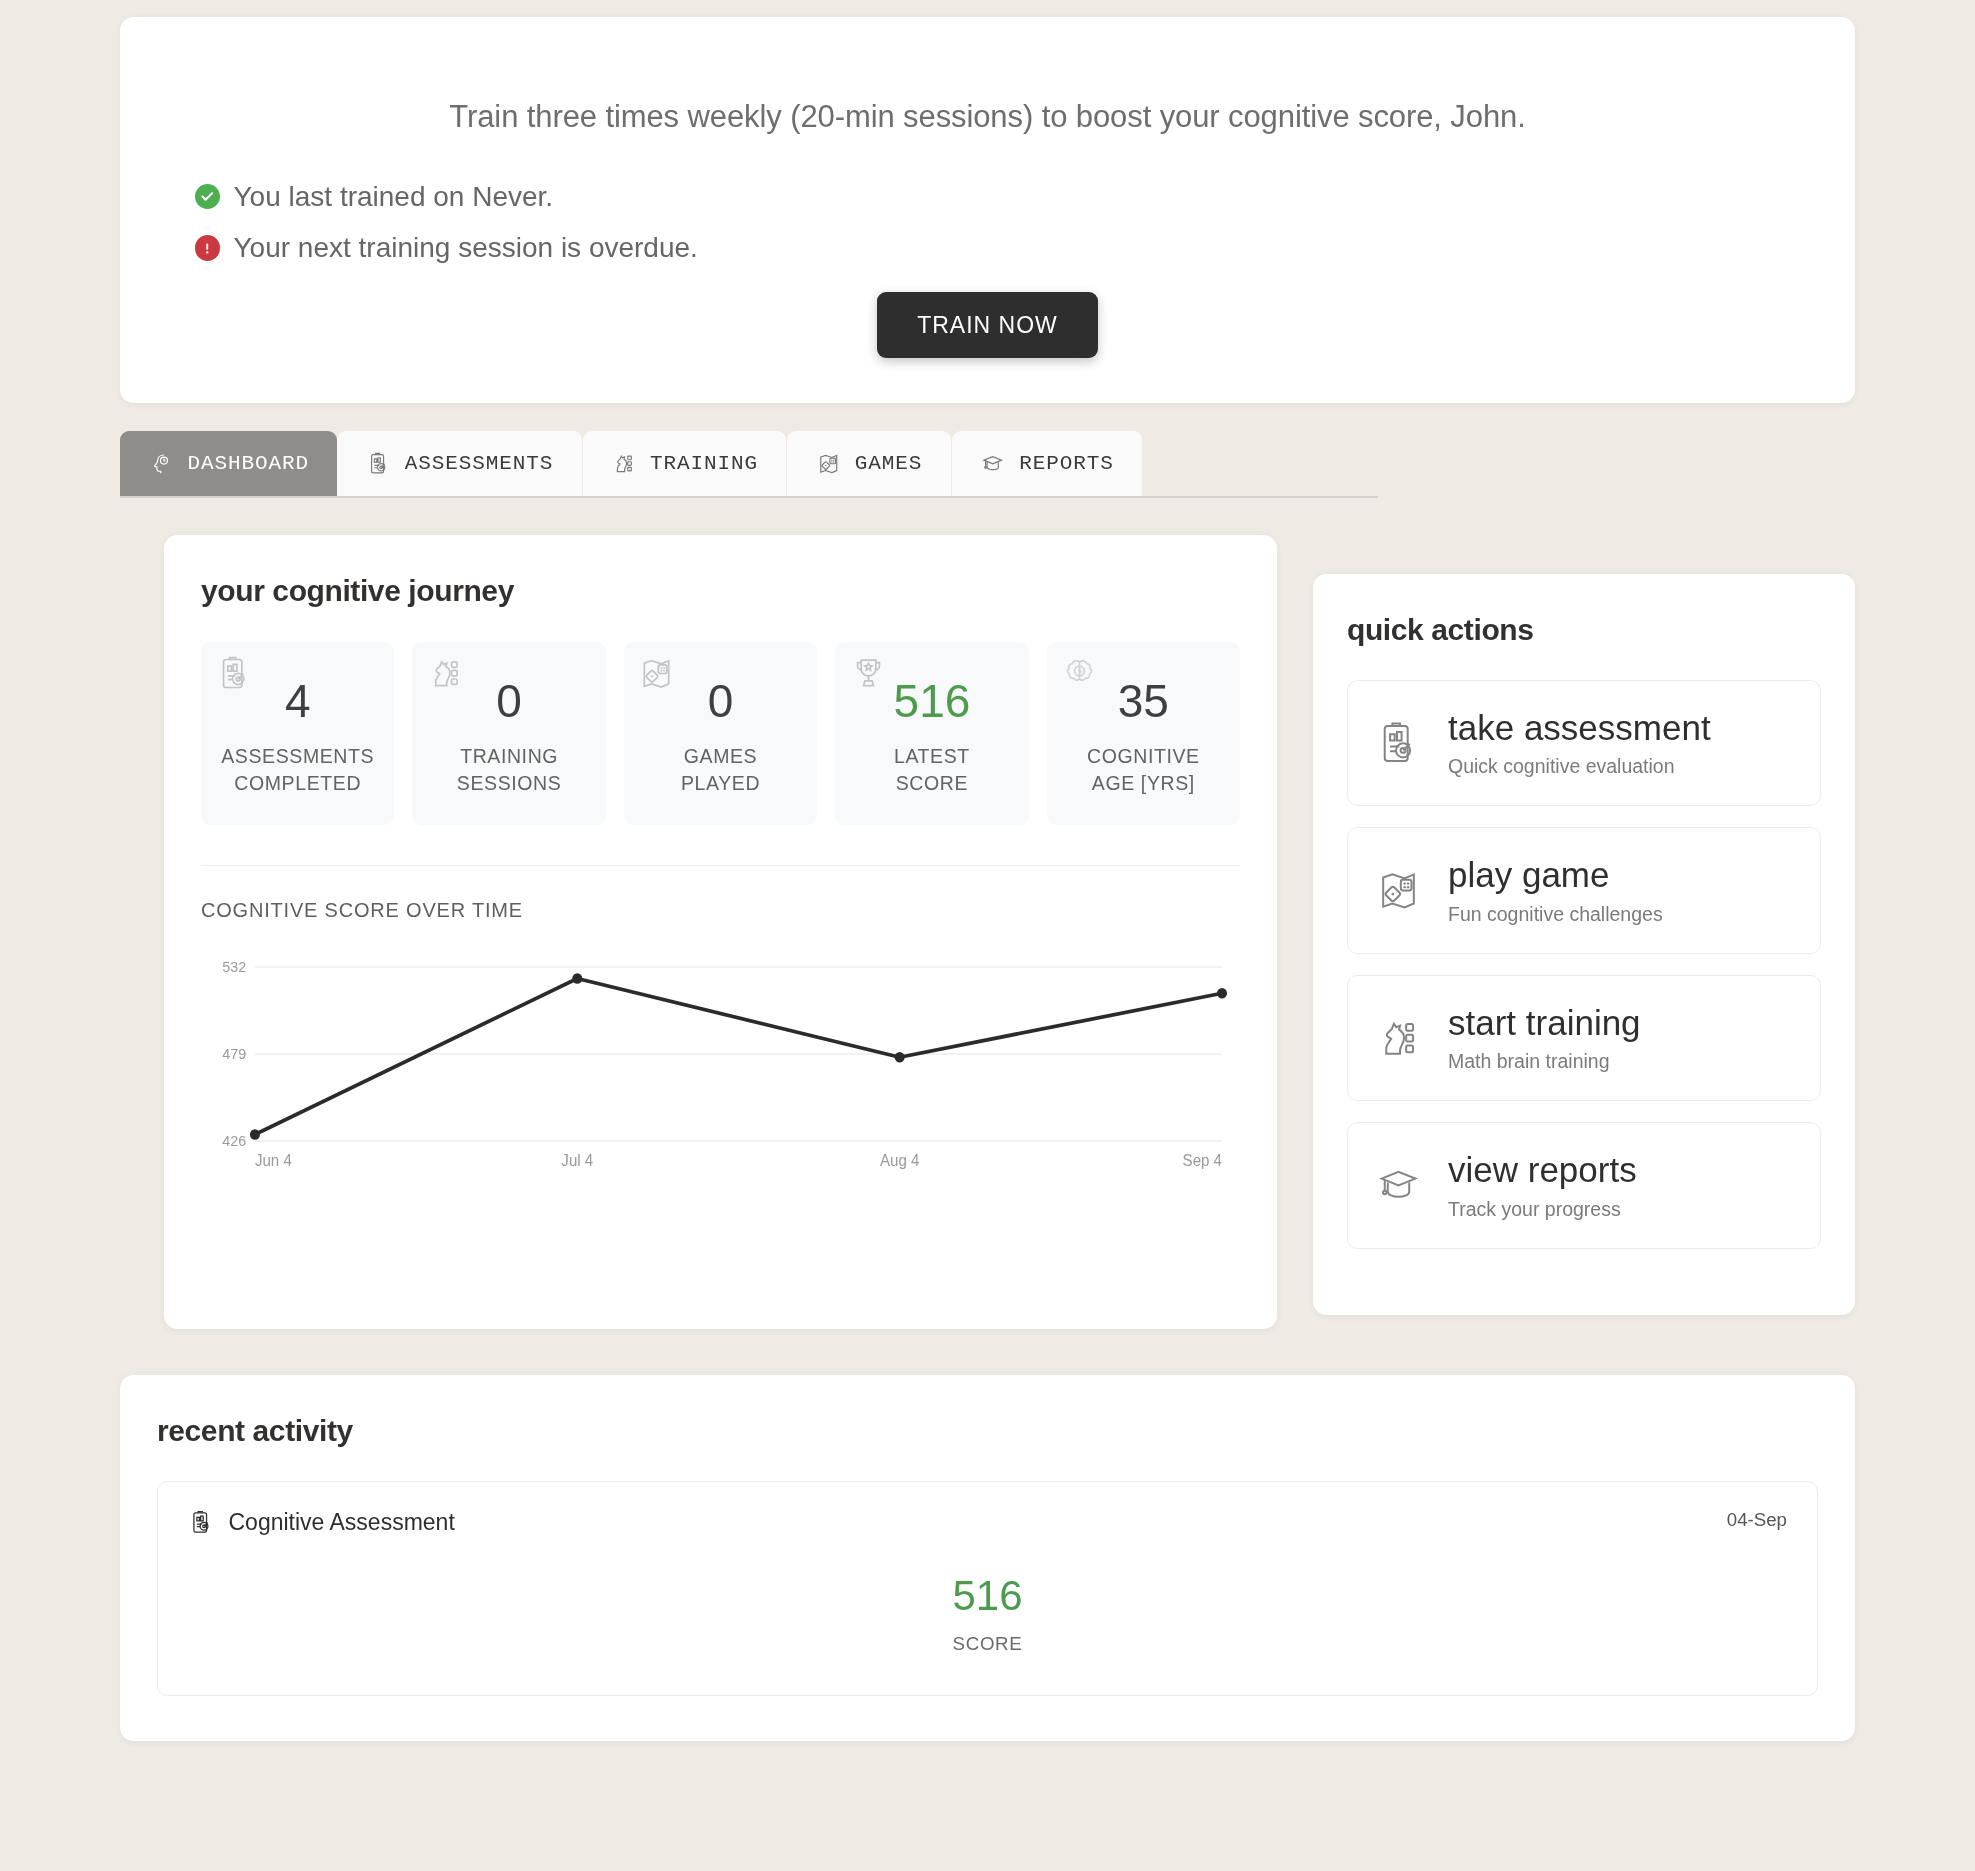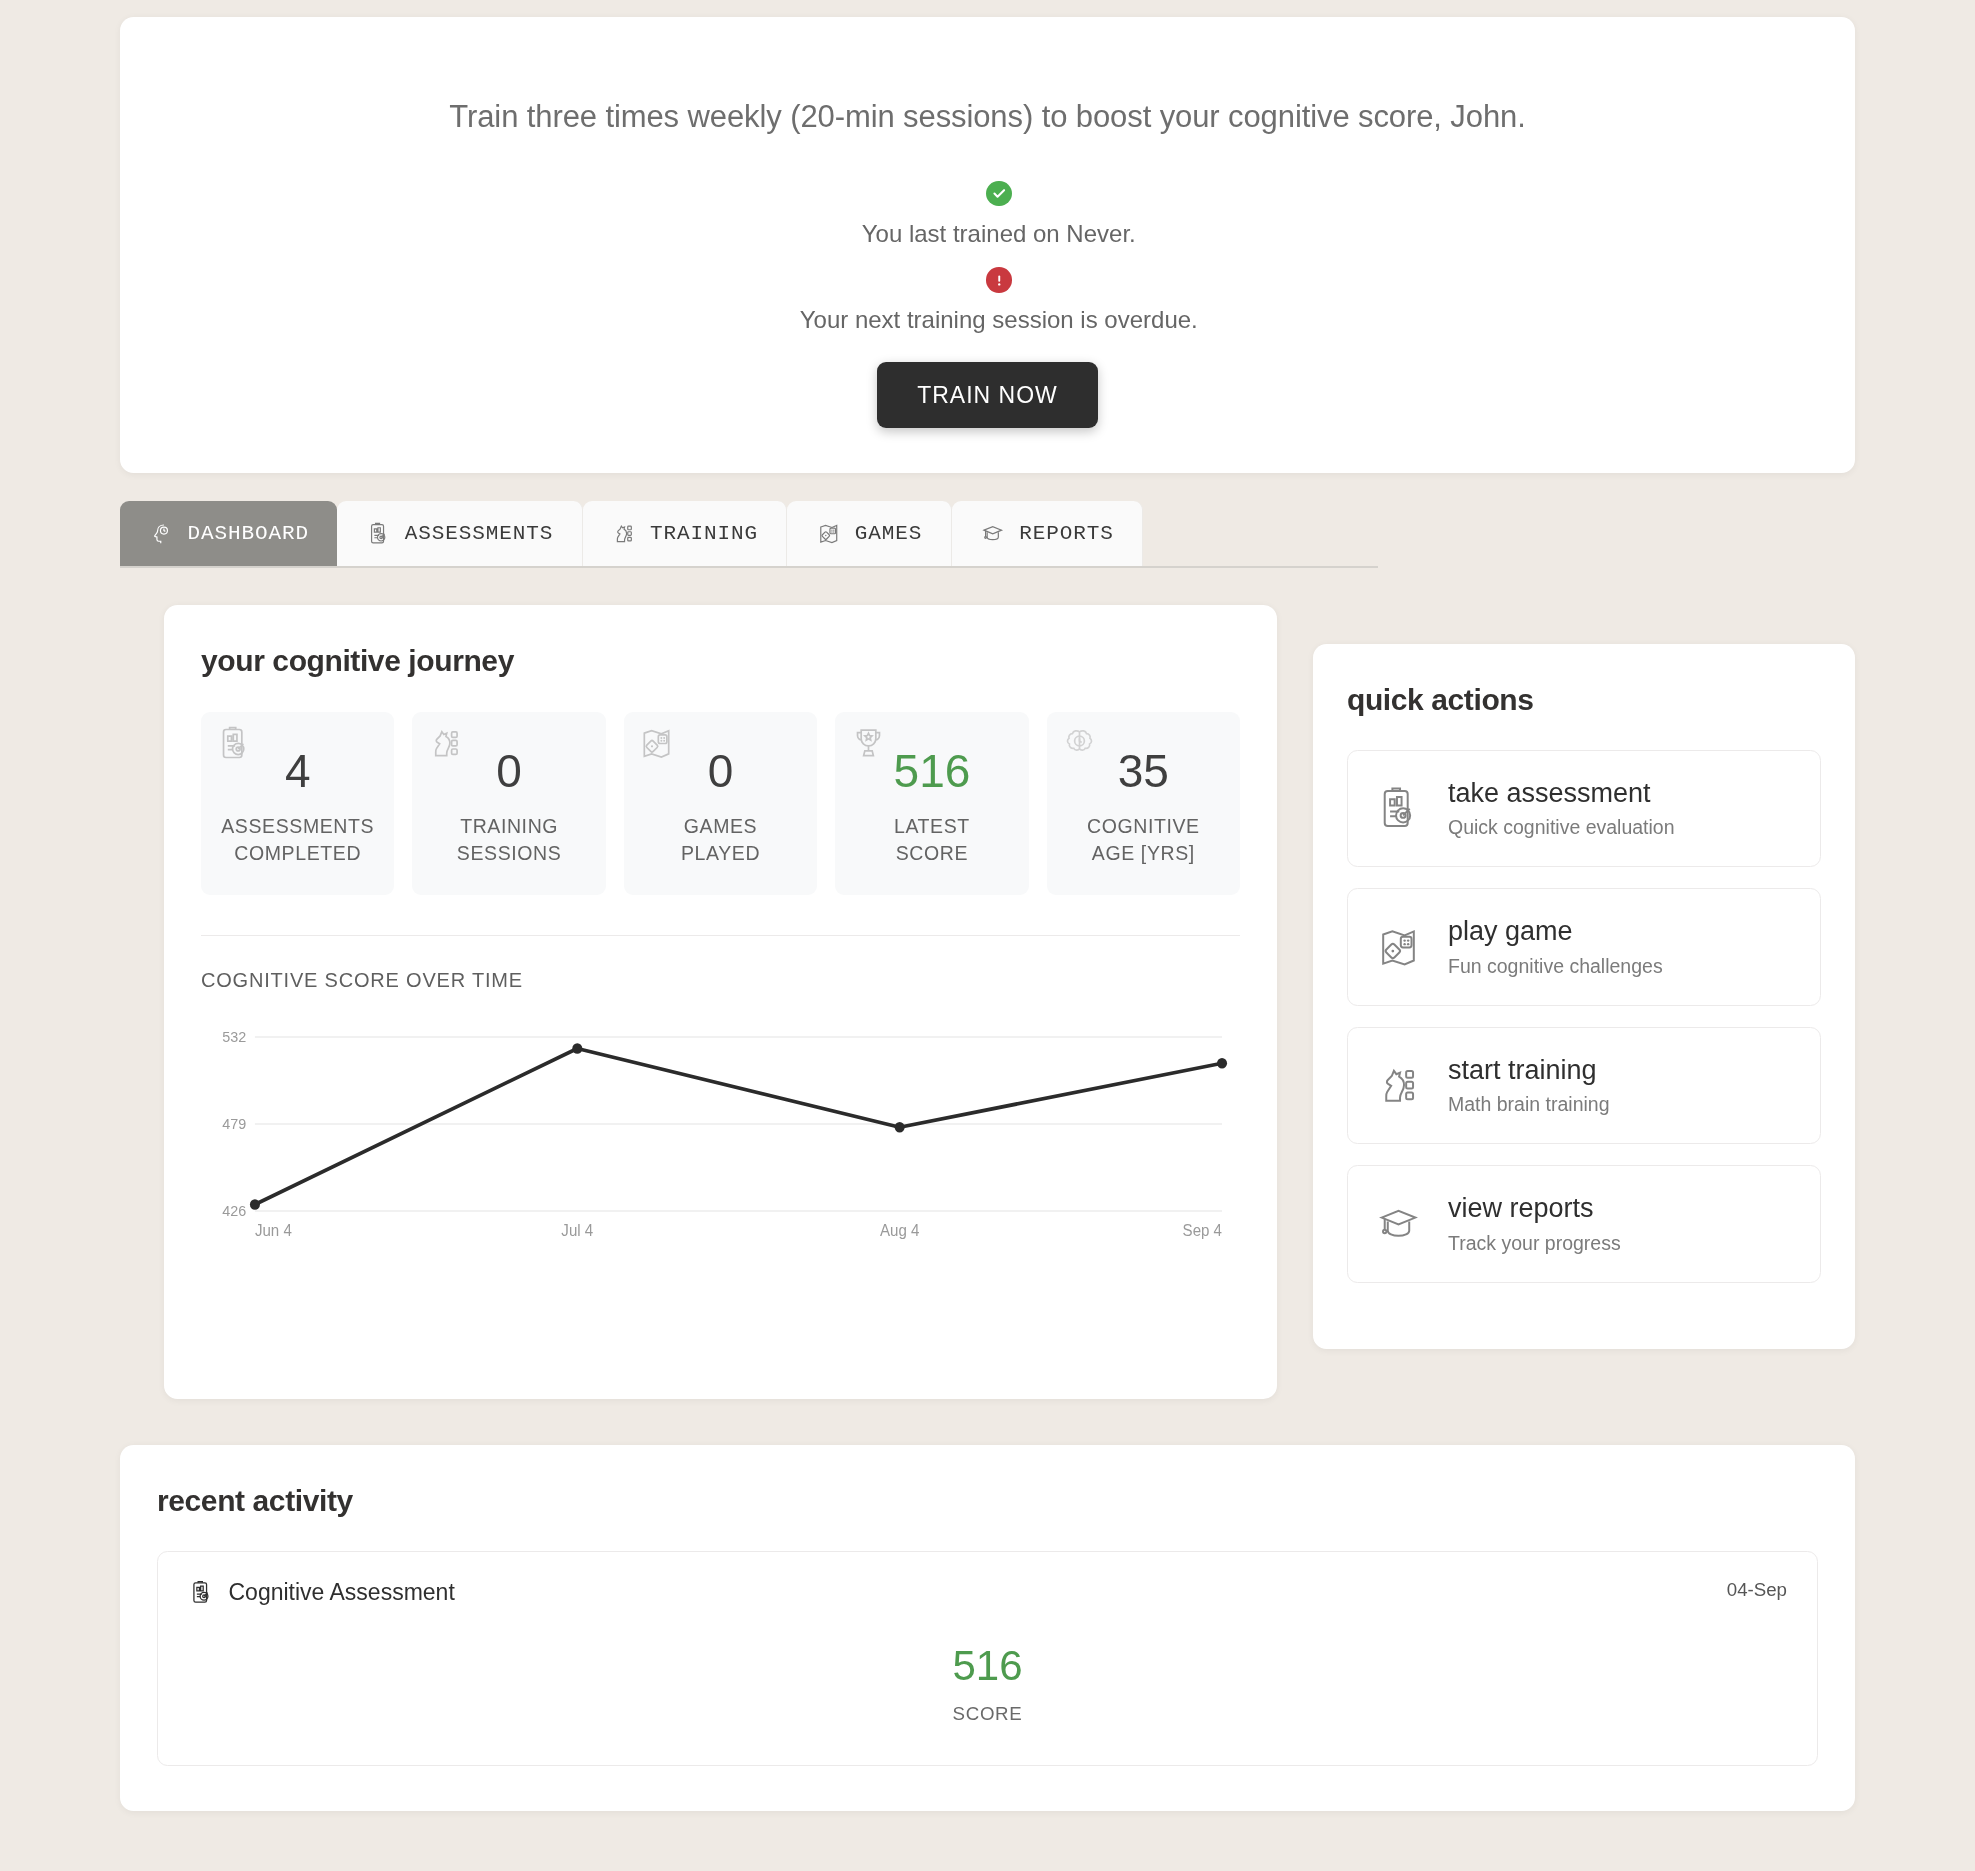--- a/index.html
+++ b/index.html
@@ -25,23 +25,22 @@
     font-size: 31px;
     font-weight: 400;
     color: #6e6e6e;
     letter-spacing: -0.1px;
     margin-bottom: 46px;
   }
   .status-line {
     display: flex; align-items: center;
     gap: 13.5px;
     margin: 0 0 19.5px 22.5px;
-    font-size: 24px;
+    font-size: 28px;
     color: #666666;
-    flex-direction: column;
   }
   .status-dot {
     width: 25.5px; height: 25.5px; border-radius: 50%;
     display: inline-flex; align-items: center; justify-content: center;
     flex: 0 0 25.5px;
   }
   .status-dot.ok { background: #4CAF50; }
   .status-dot.alert { background: #C9393F; }
   .status-dot svg { display: block; }
   .train-wrap { display: flex; justify-content: center; margin-top: 28.4px; }
@@ -124,21 +123,21 @@
   
   .quick { padding: 39px 34px 66px 34px; margin-top: 39px; }
   .qa-list { margin-top: 33px; display: flex; flex-direction: column; gap: 21px; }
   .qa {
     display: flex; align-items: center; gap: 25.5px;
     border: 1.5px solid #eceaea; border-radius: 10.5px;
     padding: 27px 25.5px; cursor: pointer; background: #fff;
   }
   .qa .ico { width: 49px; height: 49px; flex: 0 0 49px; opacity: .72; }
   .qa .ico svg { width: 100%; height: 100%; display: block; }
-  .qa-t { font-size: 27px; color: #2f2f2f; font-weight: 400; }
+  .qa-t { font-size: 35px; color: #2f2f2f; font-weight: 400; }
   .qa-s { font-size: 19.5px; color: #7b7b7b; margin-top: 7.5px; }
 
   
   .recent { margin-top: 46px; padding: 39px 37px 45px 37px; }
   .act {
     margin-top: 33px; border: 1.5px solid #eceaea; border-radius: 10.5px;
     padding: 27px 30px 40px 30px;
   }
   .act-head { display: flex; align-items: flex-start; }
   .act-ico { width: 27px; height: 27px; margin-right: 13.5px; flex:0 0 27px;}

